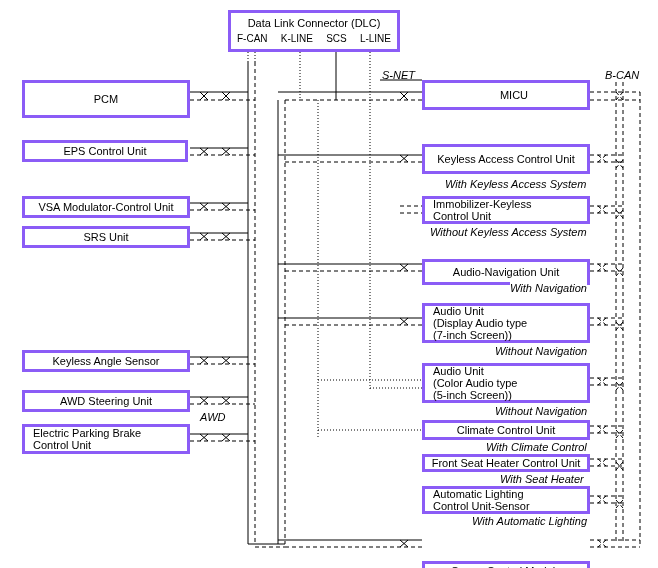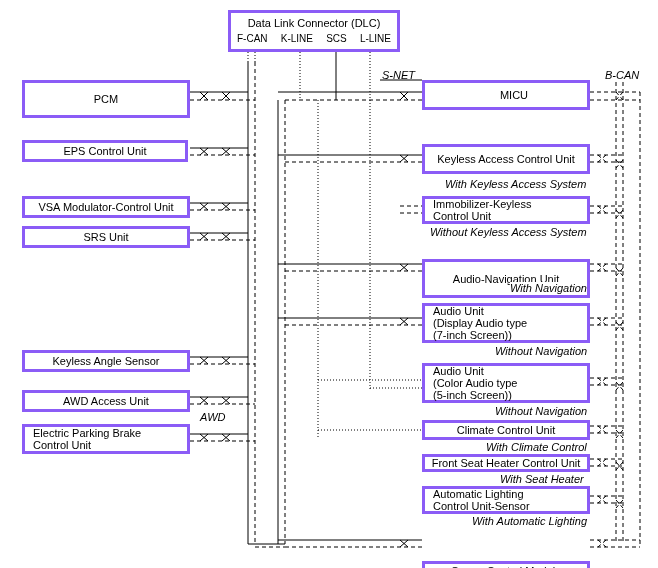--- a/index.html
+++ b/index.html
@@ -69,34 +69,34 @@
   <div class="box" style="left:22px; top:196px; width:168px; height:22px;">
       <span>VSA Modulator-Control Unit</span>
     </div>
   <div class="box" style="left:22px; top:226px; width:168px; height:22px;">
       <span>SRS Unit</span>
     </div>
   <div class="box" style="left:22px; top:350px; width:168px; height:22px;">
       <span>Keyless Angle Sensor</span>
     </div>
   <div class="box" style="left:22px; top:390px; width:168px; height:22px;">
-      <span>AWD Access Unit</span>
+      <span>AWD Steering Unit</span>
     </div>
   <div class="box left-align" style="left:22px; top:424px; width:168px; height:30px; white-space:pre-line;"><span>Electric Parking Brake
 Control Unit</span></div>
 
   <div class="box" style="left:422px; top:80px; width:168px; height:30px;padding-left:20px;">
       <span>MICU</span>
     </div>
   <div class="box" style="left:422px; top:144px; width:168px; height:30px;">
       <span>Keyless Access Control Unit</span>
     </div>
   <div class="box left-align" style="left:422px; top:196px; width:168px; height:28px; white-space:pre-line;"><span>Immobilizer-Keyless
 Control Unit</span></div>
-  <div class="box" style="left:422px; top:259px; width:168px; height:39px;">
+  <div class="box" style="left:422px; top:259px; width:168px; height:26px;">
       <span>Audio-Navigation Unit</span>
     </div>
   <div class="box left-align" style="left:422px; top:303px; width:168px; height:40px; white-space:pre-line;"><span>Audio Unit
 (Display Audio type
 (7-inch Screen))</span></div>
   <div class="box left-align" style="left:422px; top:363px; width:168px; height:40px; white-space:pre-line;"><span>Audio Unit
 (Color Audio type
 (5-inch Screen))</span></div>
   <div class="box" style="left:422px; top:420px; width:168px; height:20px;">
       <span>Climate Control Unit</span>

